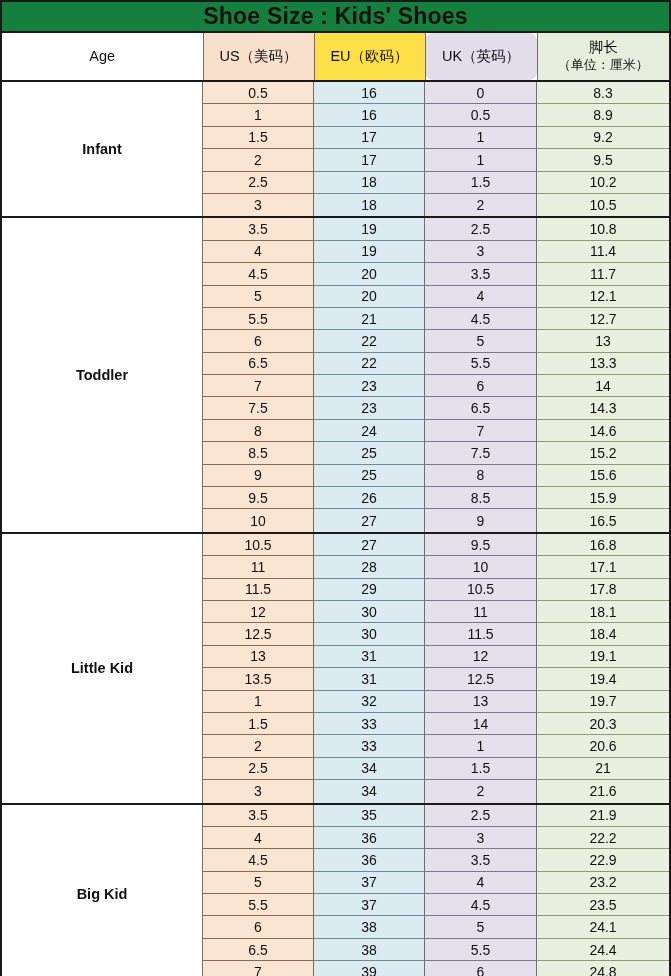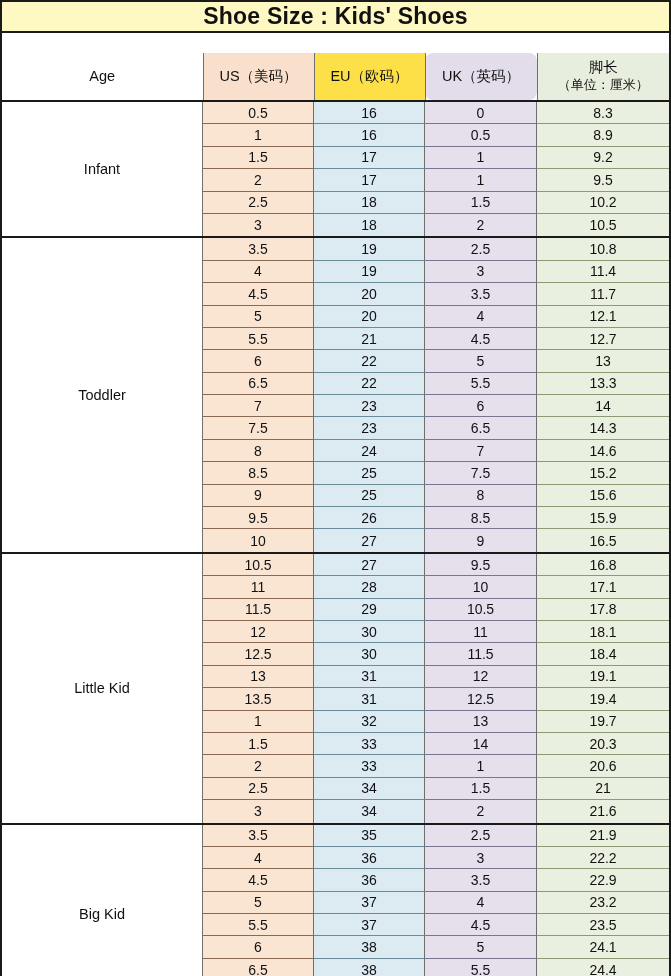--- a/index.html
+++ b/index.html
@@ -28,21 +28,21 @@
   }
 
   
   .title-row {
     height: 31px;
     box-sizing: border-box;
     border-bottom: 2px solid #1a1a1a;
     display: flex;
     align-items: center;
     justify-content: center;
-    background: #fef9c3;
+    background: #15803d;
   }
   .title-text {
     font-size: 23px;
     font-weight: bold;
     letter-spacing: .2px;
     line-height: 1;
     white-space: nowrap;
     color: #111111;
   }
 
@@ -71,21 +71,20 @@
   .c-us  { width: 111px; }
   .c-eu  { width: 111px; }
   .c-uk  { width: 112px; }
   .c-cm  { width: 132px; }
 
   
   .header-band {
     height: 49px;
     box-sizing: border-box;
     border-bottom: 2px solid #1a1a1a;
-    margin-top: 20px;
   }
   .header-band .row { height: 47px; }
   .header-band .cell {
     font-size: 14.5px;
     padding: 0 2px;
     border-right: 1px solid #6f6f6f;
   }
   .header-band .cell:last-child { border-right: none; }
   .h-age { background: #ffffff; }
   .h-us  { background: #f8e0cd; }
@@ -106,20 +105,21 @@
     width: 201px;
     flex: 0 0 201px;
     box-sizing: border-box;
     border-right: 1px solid #6f6f6f;
     background: #ffffff;
     display: flex;
     align-items: center;
     justify-content: center;
     font-size: 14.5px;
     color: #111111;
+    font-weight: bold;
   }
   .data-cols {
     flex: 1 1 auto;
     display: flex;
     flex-direction: column;
   }
   .drow {
     display: flex;
     height: 22.4px;
     box-sizing: border-box;

